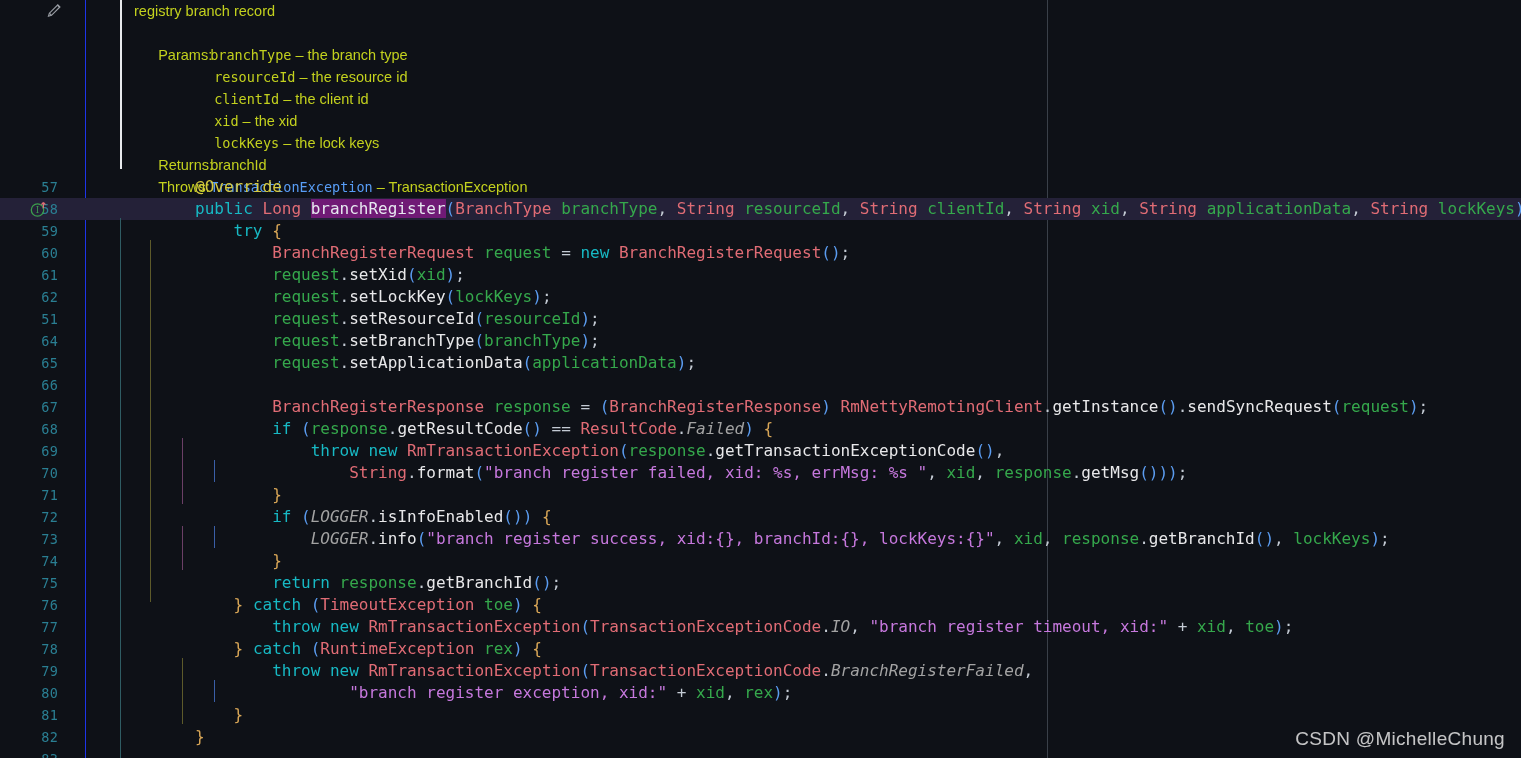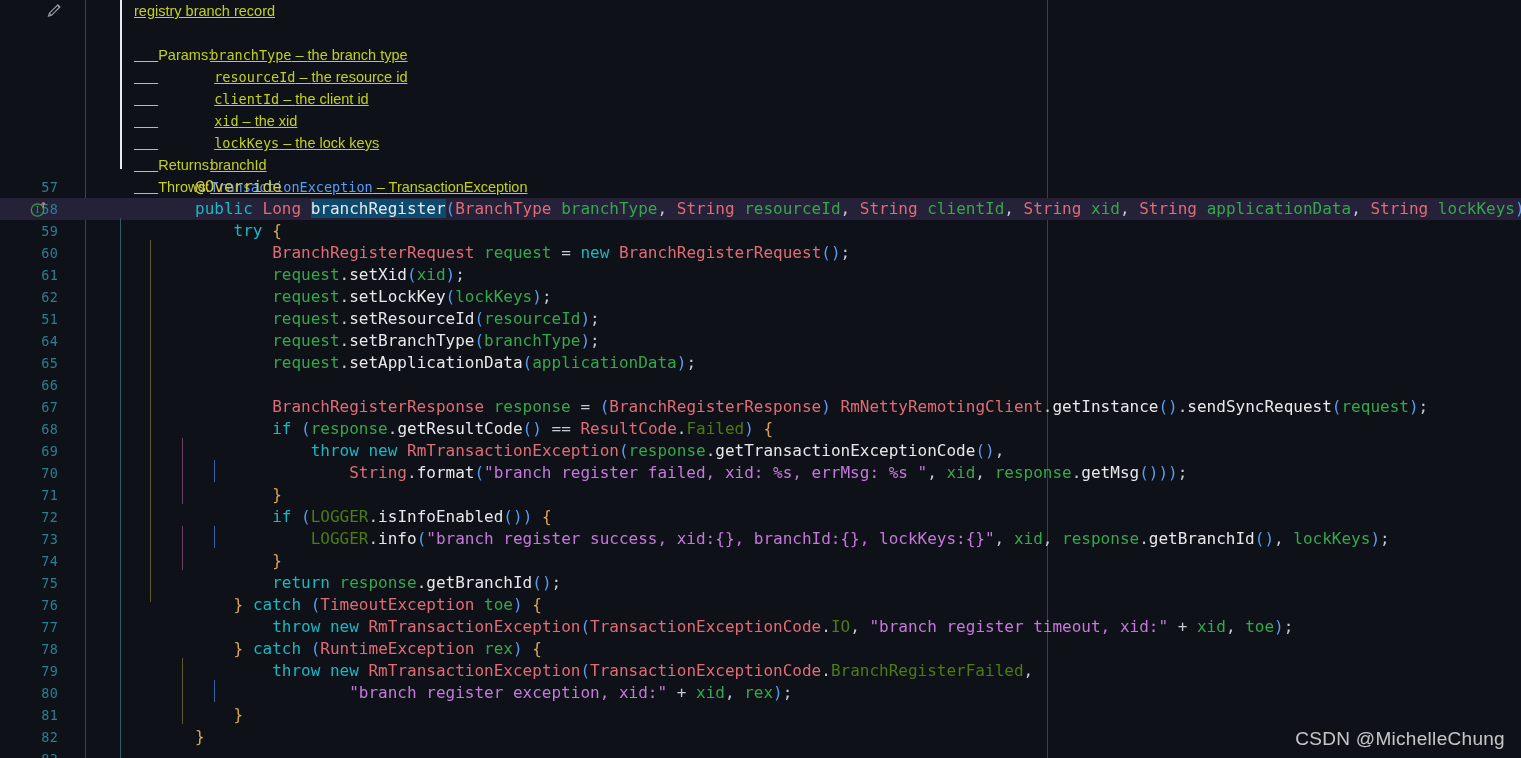--- a/index.html
+++ b/index.html
@@ -40,38 +40,38 @@
     font-family:"DejaVu Sans Mono","Liberation Mono",monospace;
     color:#b9c2cc;
   }
 
   
   .impl-icon{position:absolute;left:30px;top:3px;width:17px;height:17px;}
 
   
   .doc{position:absolute;left:134px;top:0;width:900px;color:#c3d11e;}
   .doc .dl{height:22px;line-height:22px;white-space:pre;font-size:14.5px;
-           font-family:"Liberation Sans",sans-serif;text-decoration:underline;}
+           font-family:"Liberation Sans",sans-serif;}
   .doc .mono{font-family:"DejaVu Sans Mono","Liberation Mono",monospace;font-size:13.5px;}
   .doc .lnk{color:#589df6;font-family:"DejaVu Sans Mono","Liberation Mono",monospace;font-size:13.5px;}
   .doc .lbl{display:inline-block;width:52px;}
   .doc .ind{display:inline-block;width:56px;}
 
   
   .kw   {color:#17b9c4;}          
   .type {color:#e06c75;}          
   .meth {color:#e8e8ea;}          
   .par  {color:#35a84c;}          
   .punc {color:#d8a657;}          
   .pnc2 {color:#5b9cf0;}          
   .str  {color:#c678dd;}          
   .anno {color:#d4c93f;}          
-  .stat {color:#4d7c0f;}  
+  .stat {color:#a3a3a3;font-style:italic;}  
   .op   {color:#c4cbd4;}
-  .sel  {background:#0c4a6e;color:#e6e8f0;}
+  .sel  {background:#701a75;color:#e6e8f0;}
 
   
   .wm{
     position:absolute;right:16px;bottom:8px;color:#e5e5e5;opacity:.85;
     font-size:19px;font-family:"Liberation Sans",sans-serif;letter-spacing:.3px;
   }
 </style>
 </head>
 <body>
 

